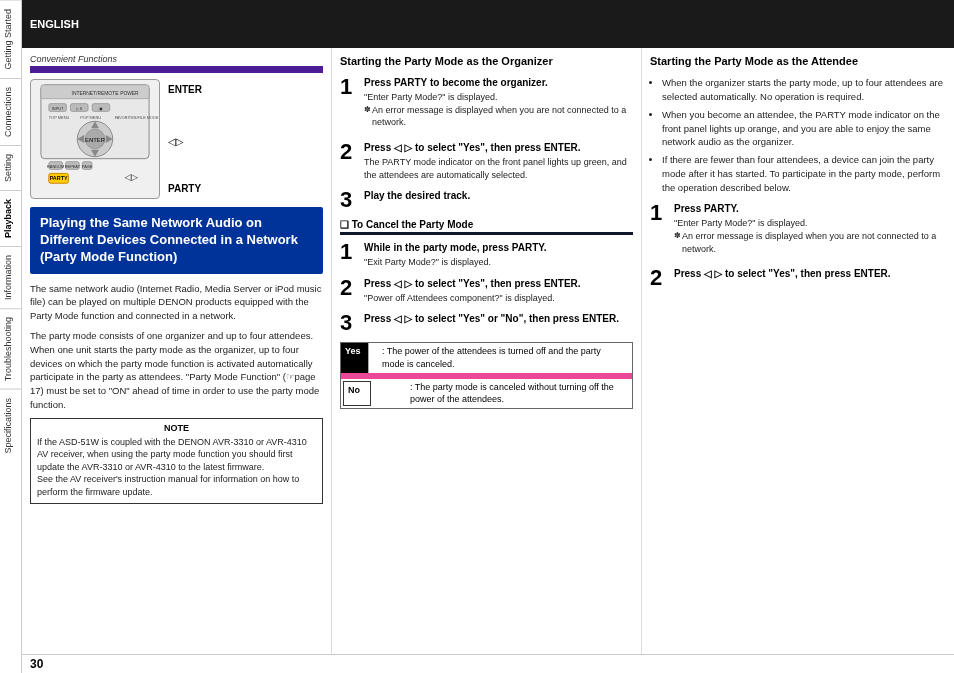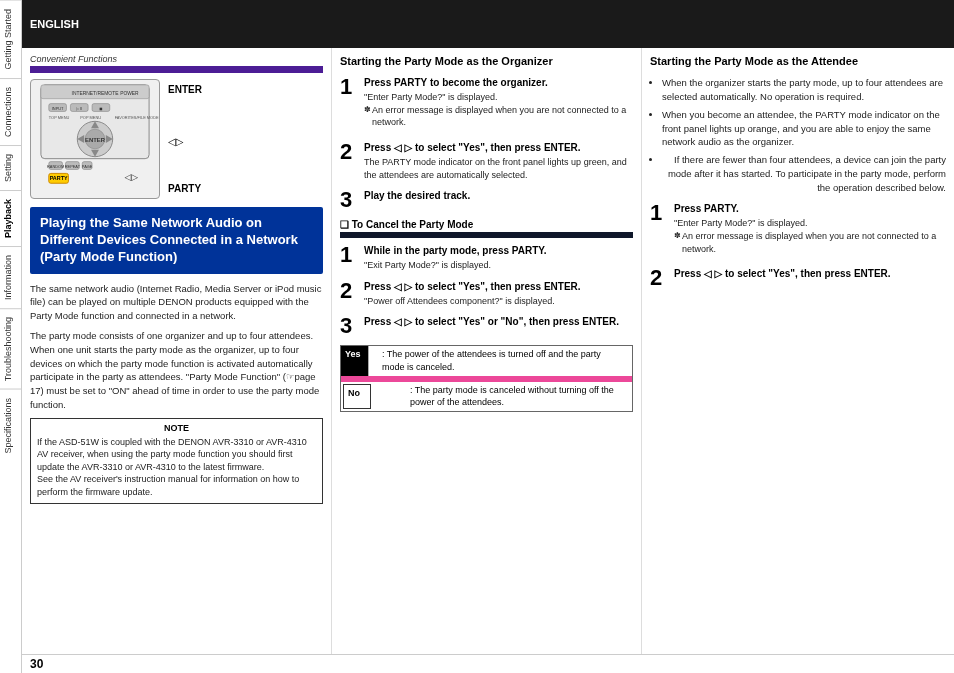--- a/index.html
+++ b/index.html
@@ -227,21 +227,21 @@
     }
 
     .cancel-section {
       margin-top: 6px;
       margin-bottom: 6px;
     }
 
     .cancel-title {
       font-size: 10px;
       font-weight: bold;
-      border-bottom: 6px solid #0f172a;
+      border-bottom: 3px solid #0f172a;
       padding-bottom: 2px;
       margin-bottom: 6px;
     }
 
     .cancel-title::before {
       content: '❑ ';
     }
 
     .yes-no-table {
       border: 1px solid #666;
@@ -451,21 +451,21 @@
         </div>
       </div>
     </div>
 
     <div class="right-panel">
       <div class="panel-title">Starting   the   Party   Mode  as  the Attendee</div>
 
       <ul style="padding-left: 12px; margin-bottom: 8px; list-style-type: disc;">
         <li class="body-text" style="margin-bottom:4px;">When the organizer starts the party mode, up to four attendees are selected automatically. No operation is required.</li>
         <li class="body-text" style="margin-bottom:4px;">When you become an attendee, the PARTY mode indicator on the front panel lights up orange, and you are able to enjoy the same network audio as the organizer.</li>
-        <li class="body-text" style="margin-bottom:4px;text-align:right;">If there are fewer than four attendees, a device can join the party mode after it has started. To participate in the party mode, perform the operation described below.</li>
+        <li class="body-text" style="margin-bottom:4px;">If there are fewer than four attendees, a device can join the party mode after it has started. To participate in the party mode, perform the operation described below.</li>
       </ul>
 
       <div class="step">
         <div class="step-num">1</div>
         <div class="step-content">
           <div class="step-title">
             Press <strong>PARTY.</strong>
           </div>
           <div class="step-body italic">"Enter Party Mode?" is displayed.</div>
           <div class="asterisk-note">An error message is displayed when you are not connected to a network.</div>

